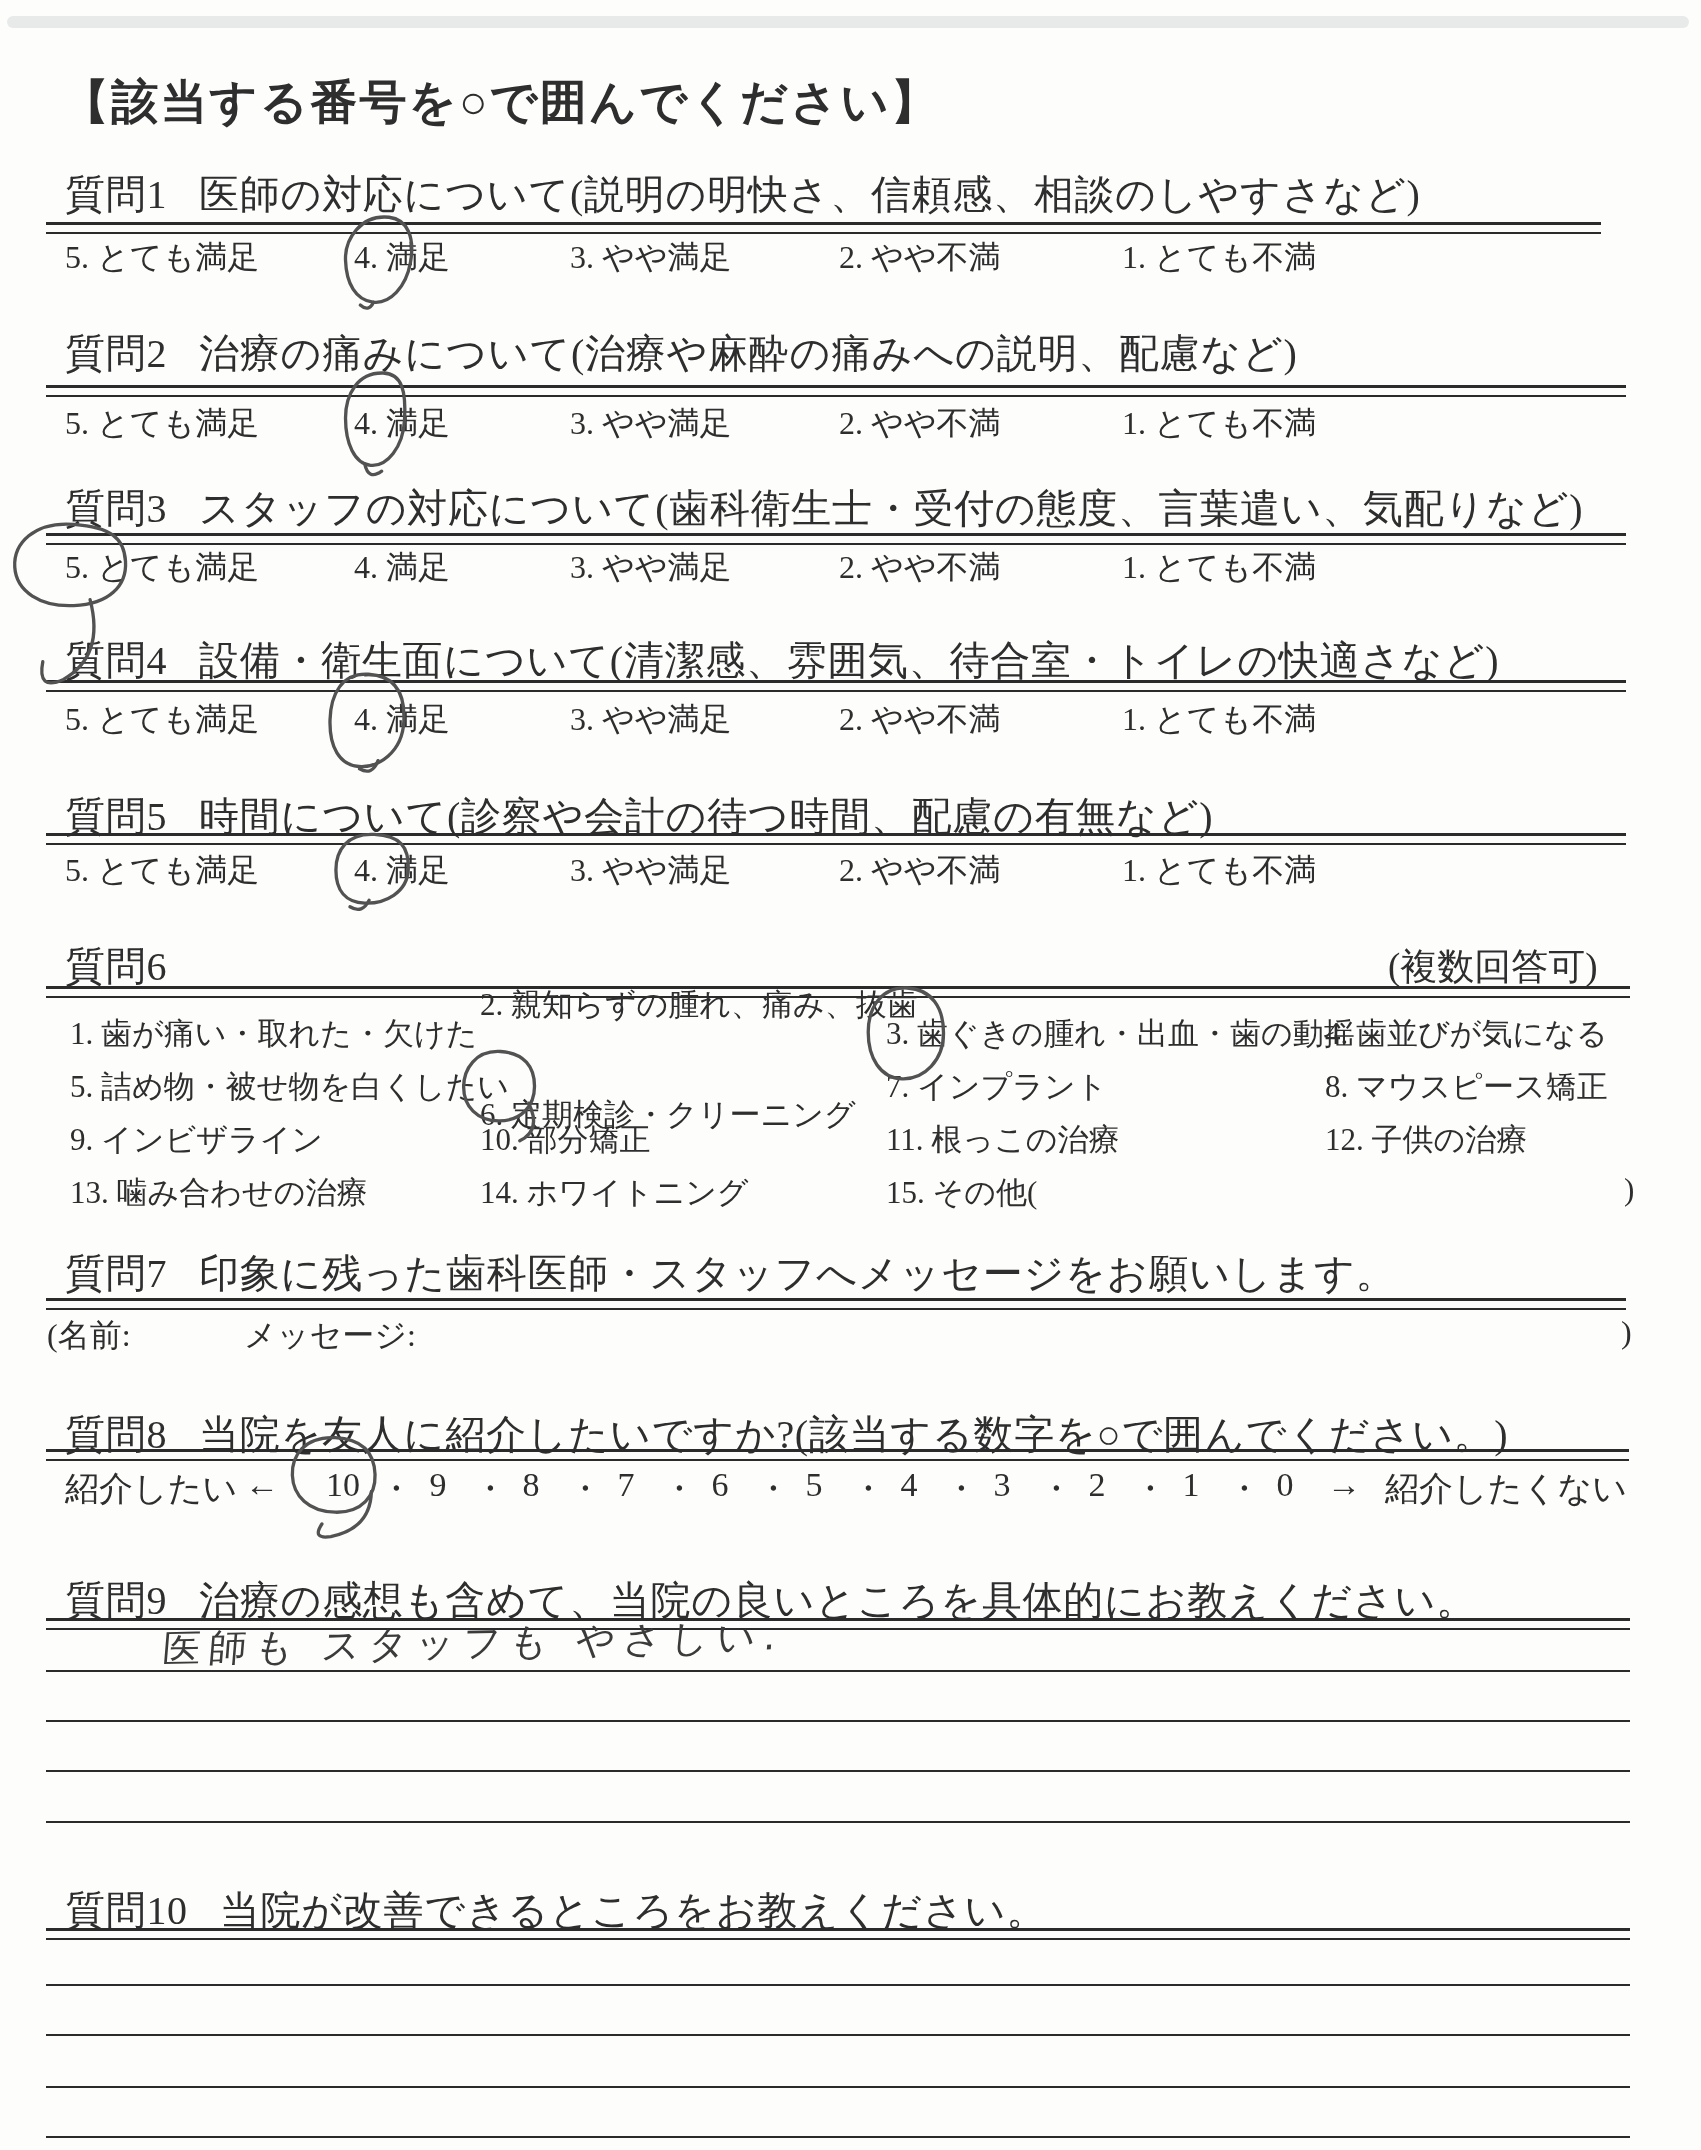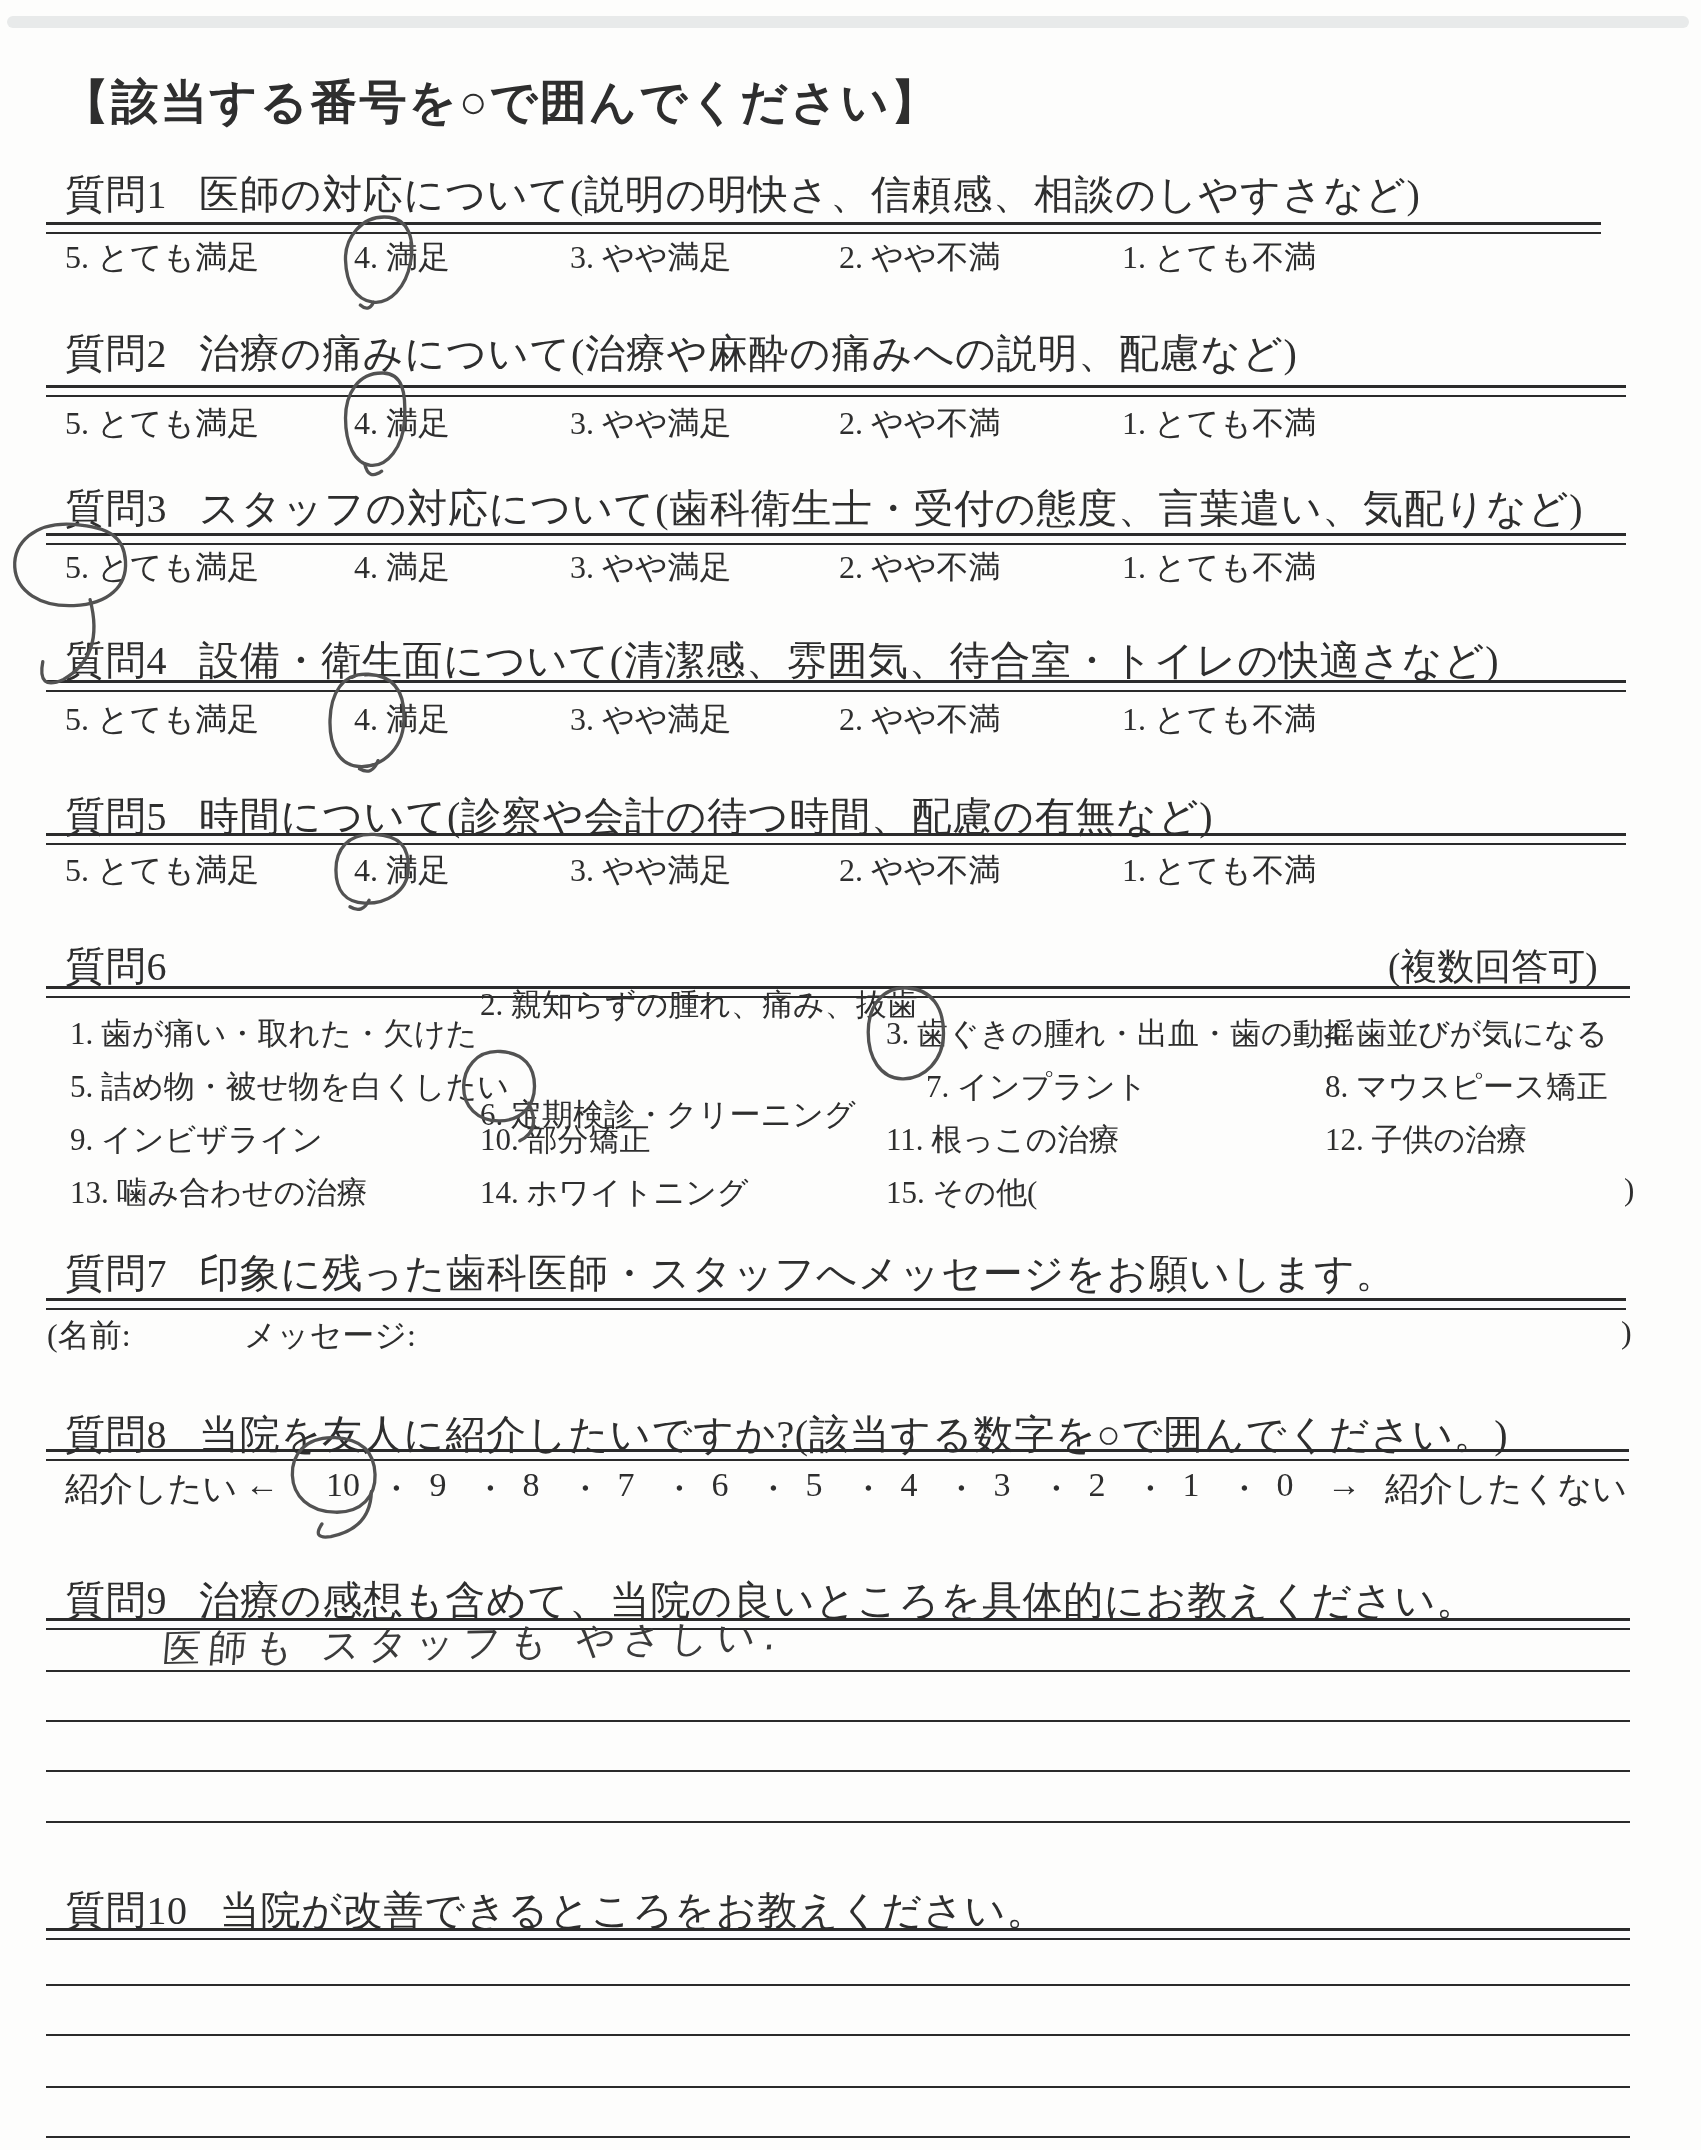--- a/index.html
+++ b/index.html
@@ -132,21 +132,21 @@
   <span class="qnote abs" style="left:1388px; top:942px;">(複数回答可)</span>
   <div class="rule-double" style="left:46px; top:986px; width:1584px;"></div>
 
   <span class="q6item abs" style="left:70px;  top:1013px;">1. 歯が痛い・取れた・欠けた</span>
   <span class="q6item abs" style="left:480px; top:984px;">2. 親知らずの腫れ、痛み、抜歯</span>
   <span class="q6item abs" style="left:886px;top:1013px;">3. 歯ぐきの腫れ・出血・歯の動揺</span>
   <span class="q6item abs" style="left:1325px;top:1013px;">4. 歯並びが気になる</span>
 
   <span class="q6item abs" style="left:70px;  top:1066px;">5. 詰め物・被せ物を白くしたい</span>
   <span class="q6item abs" style="left:480px; top:1066px;margin-top:28px;">6. 定期検診・クリーニング</span>
-  <span class="q6item abs" style="left:926px;top:1066px;text-align:center;">7. インプラント</span>
+  <span class="q6item abs" style="left:886px;top:1066px;text-align:center;">7. インプラント</span>
   <span class="q6item abs" style="left:1325px;top:1066px;">8. マウスピース矯正</span>
 
   <span class="q6item abs" style="left:70px;  top:1119px;">9. インビザライン</span>
   <span class="q6item abs" style="left:480px; top:1119px;">10. 部分矯正</span>
   <span class="q6item abs" style="left:886px;top:1119px;">11. 根っこの治療</span>
   <span class="q6item abs" style="left:1325px;top:1119px;">12. 子供の治療</span>
 
   <span class="q6item abs" style="left:70px;  top:1172px;">13. 噛み合わせの治療</span>
   <span class="q6item abs" style="left:480px; top:1172px;">14. ホワイトニング</span>
   <span class="q6item abs" style="left:886px;top:1172px;">15. その他(</span>

